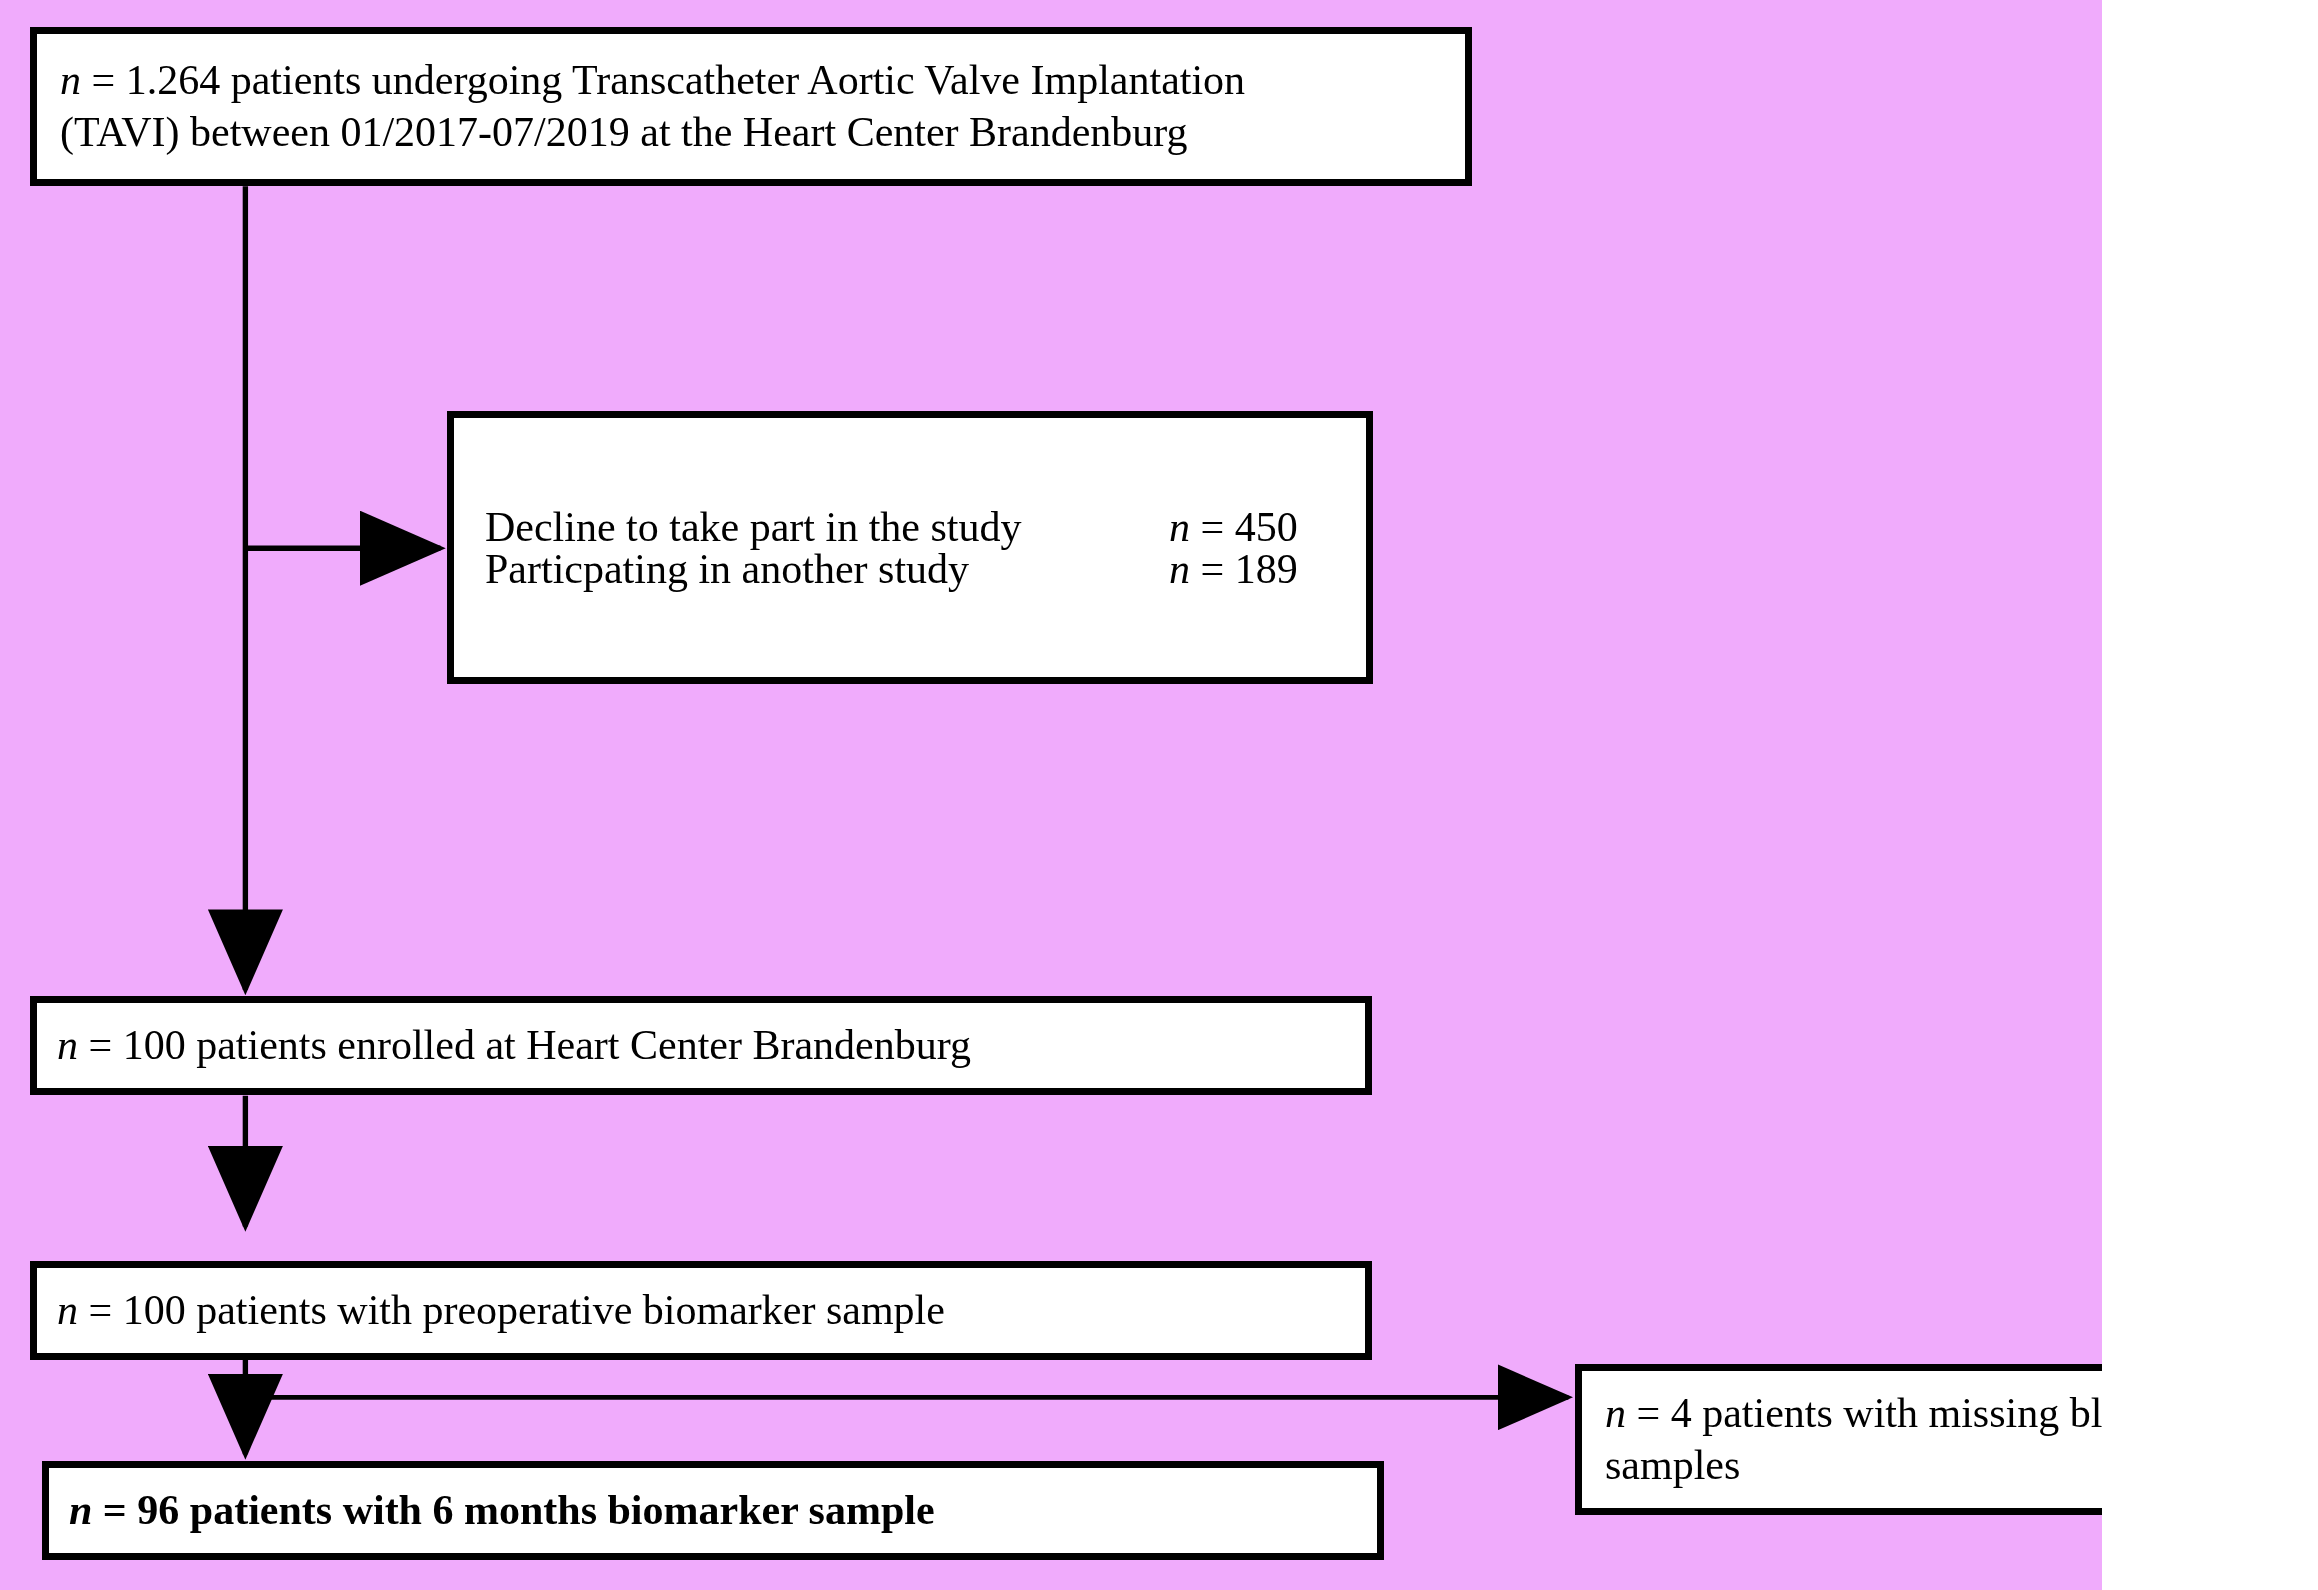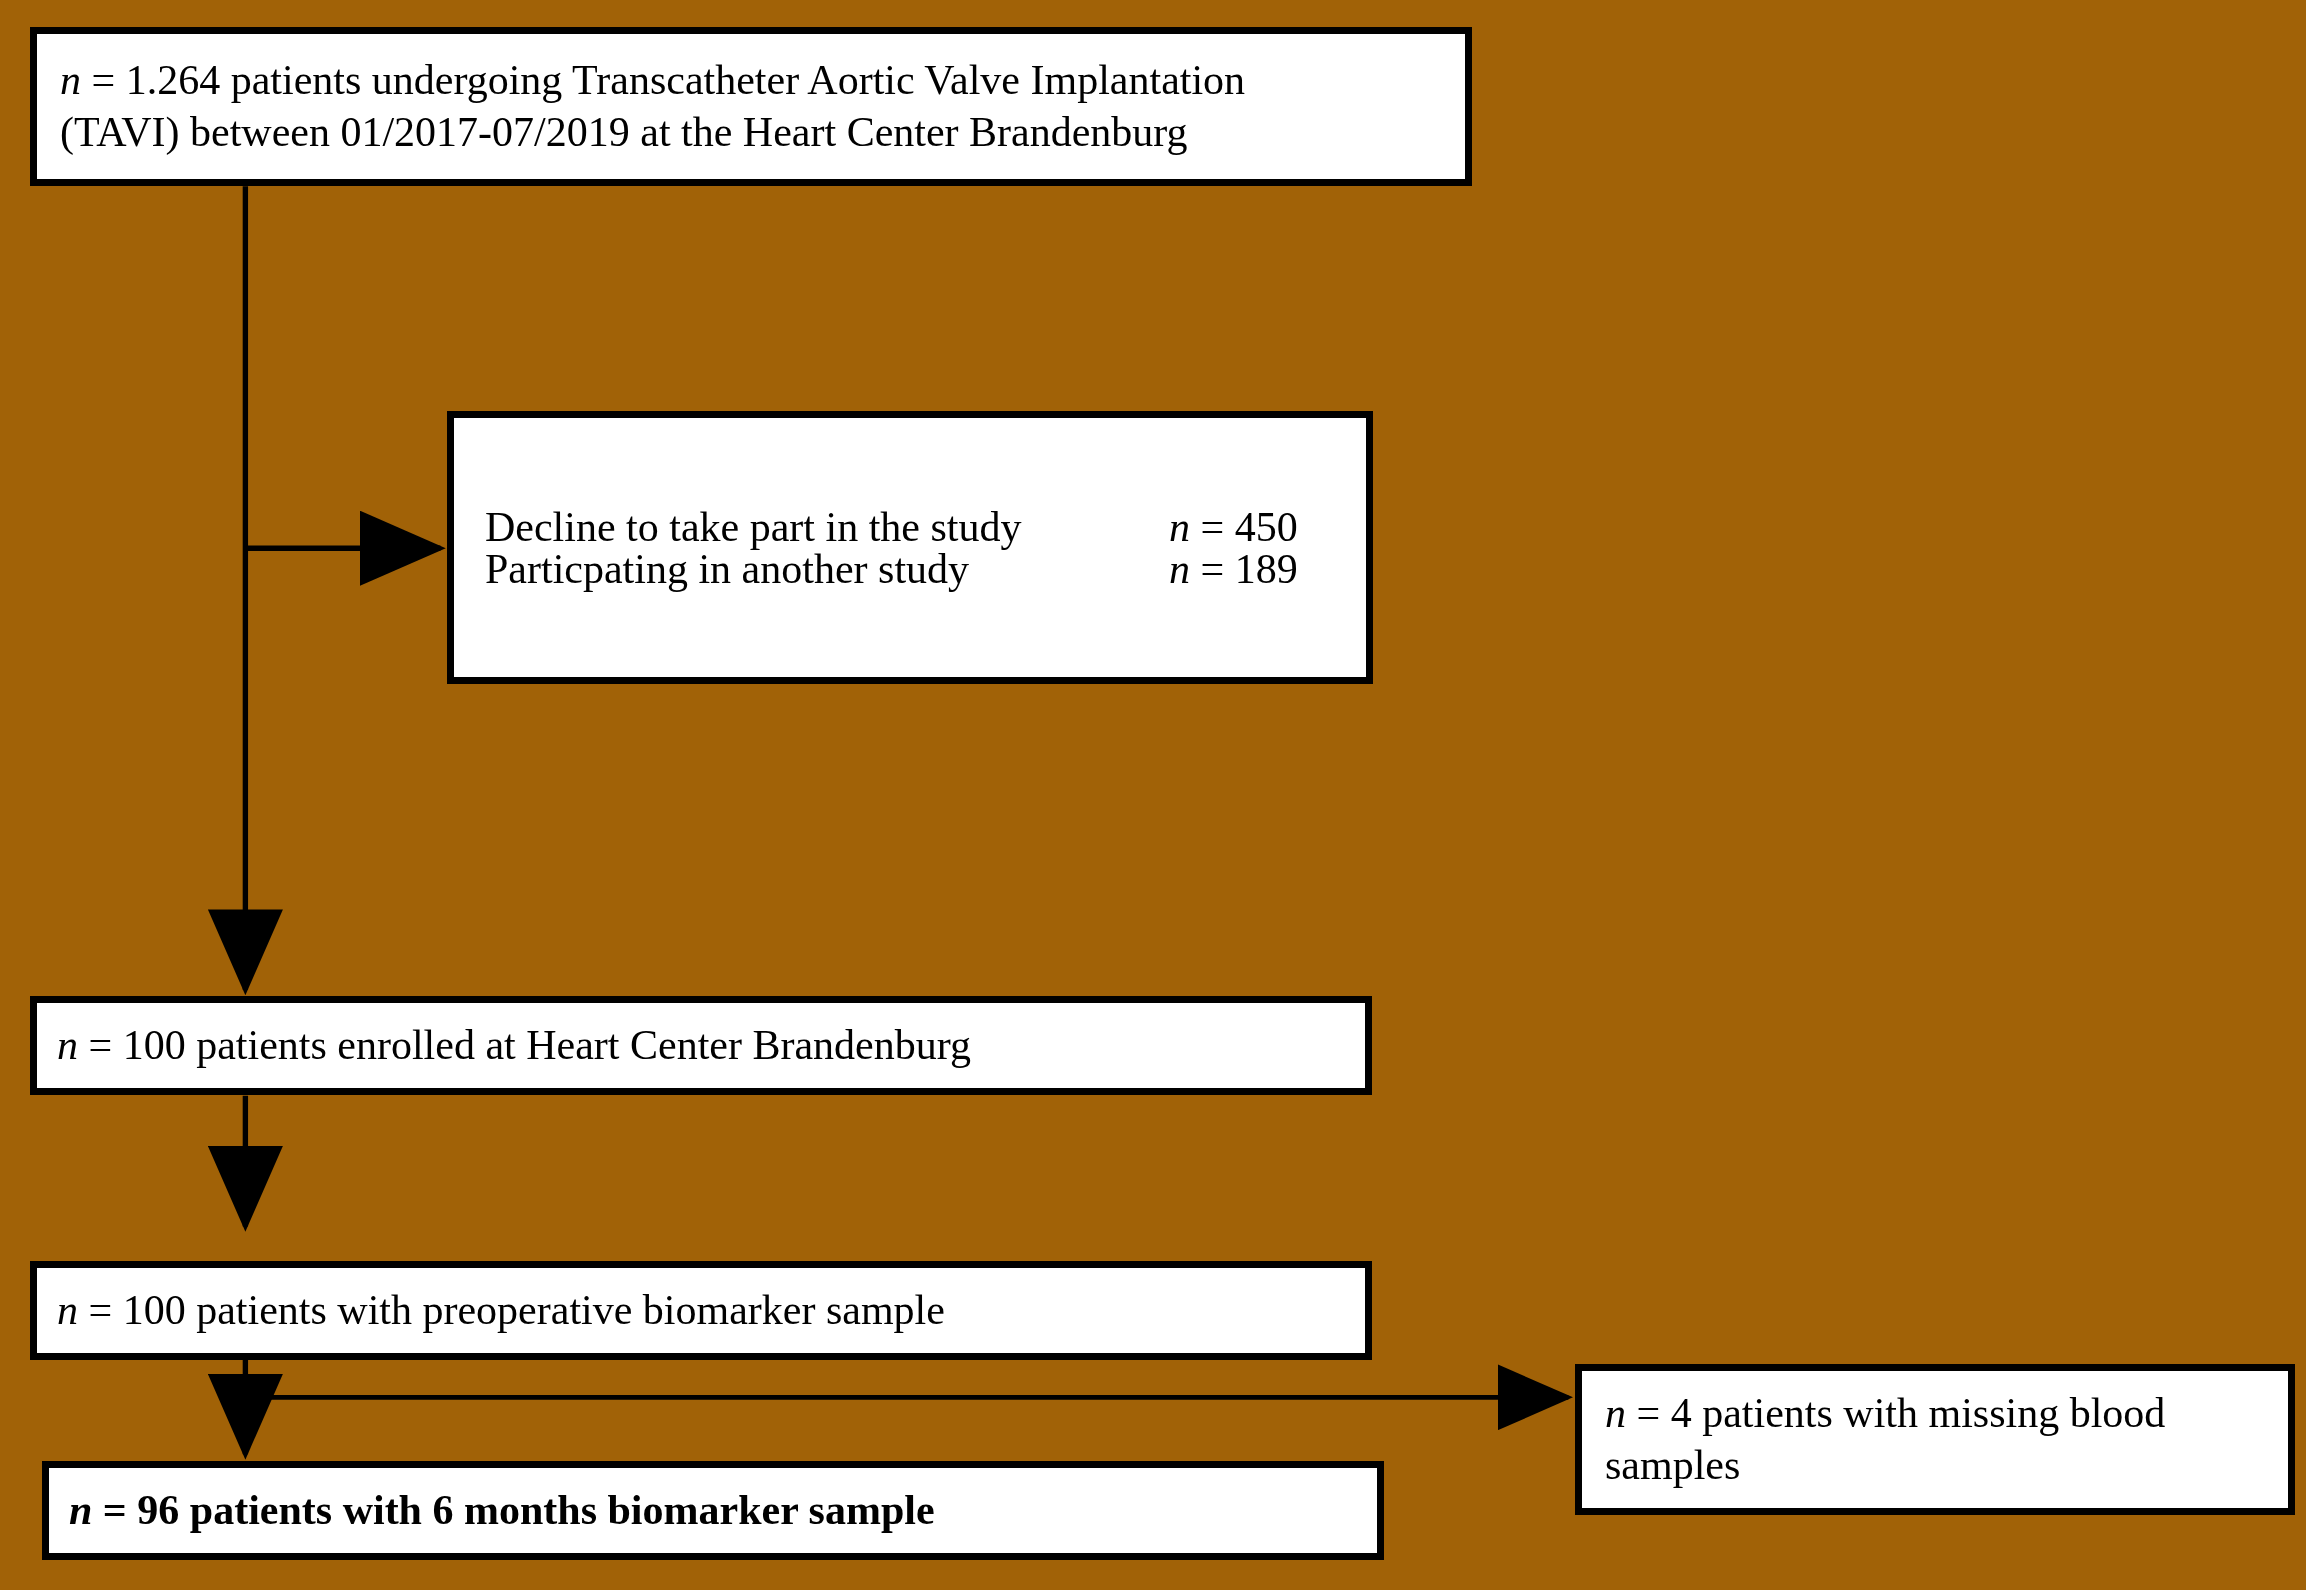--- a/index.html
+++ b/index.html
@@ -3,23 +3,23 @@
 <meta charset="utf-8">
 <title>CONSORT Flow Diagram</title>
 <style>
   html, body {
     margin: 0;
     padding: 0;
     background: #ffffff;
   }
   #canvas {
     position: relative;
-    width: 2306px;
+    width: 2102px;
     height: 1591px;
-    background: #a16207;
+    background: #f0abfc;
     font-family: "Liberation Serif", "DejaVu Serif", serif;
     color: #000000;
     overflow: hidden;
   }
 
   
   .box {
     position: absolute;
     box-sizing: border-box;
     background: #ffffff;

